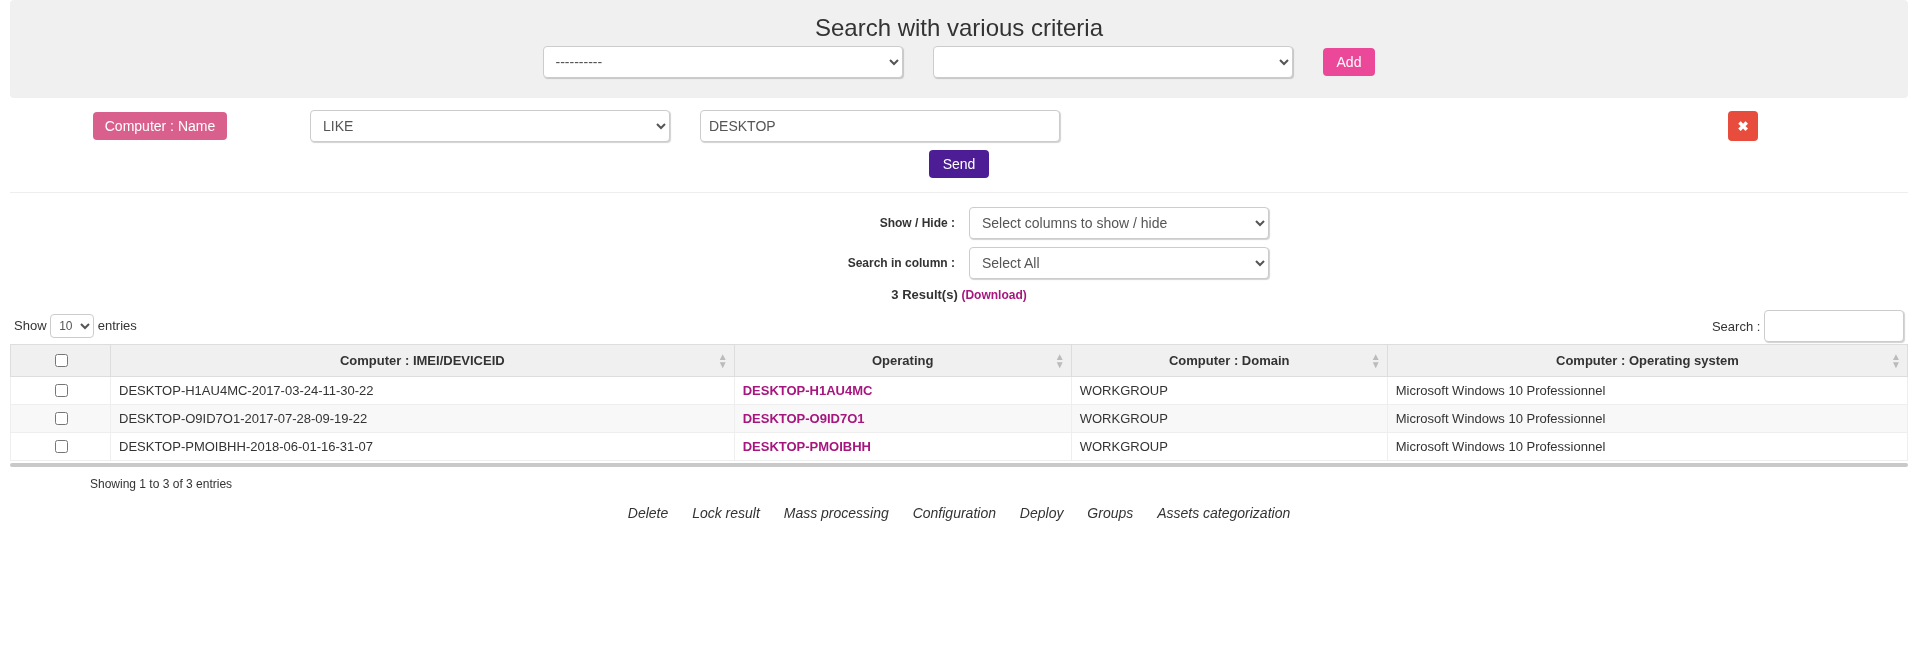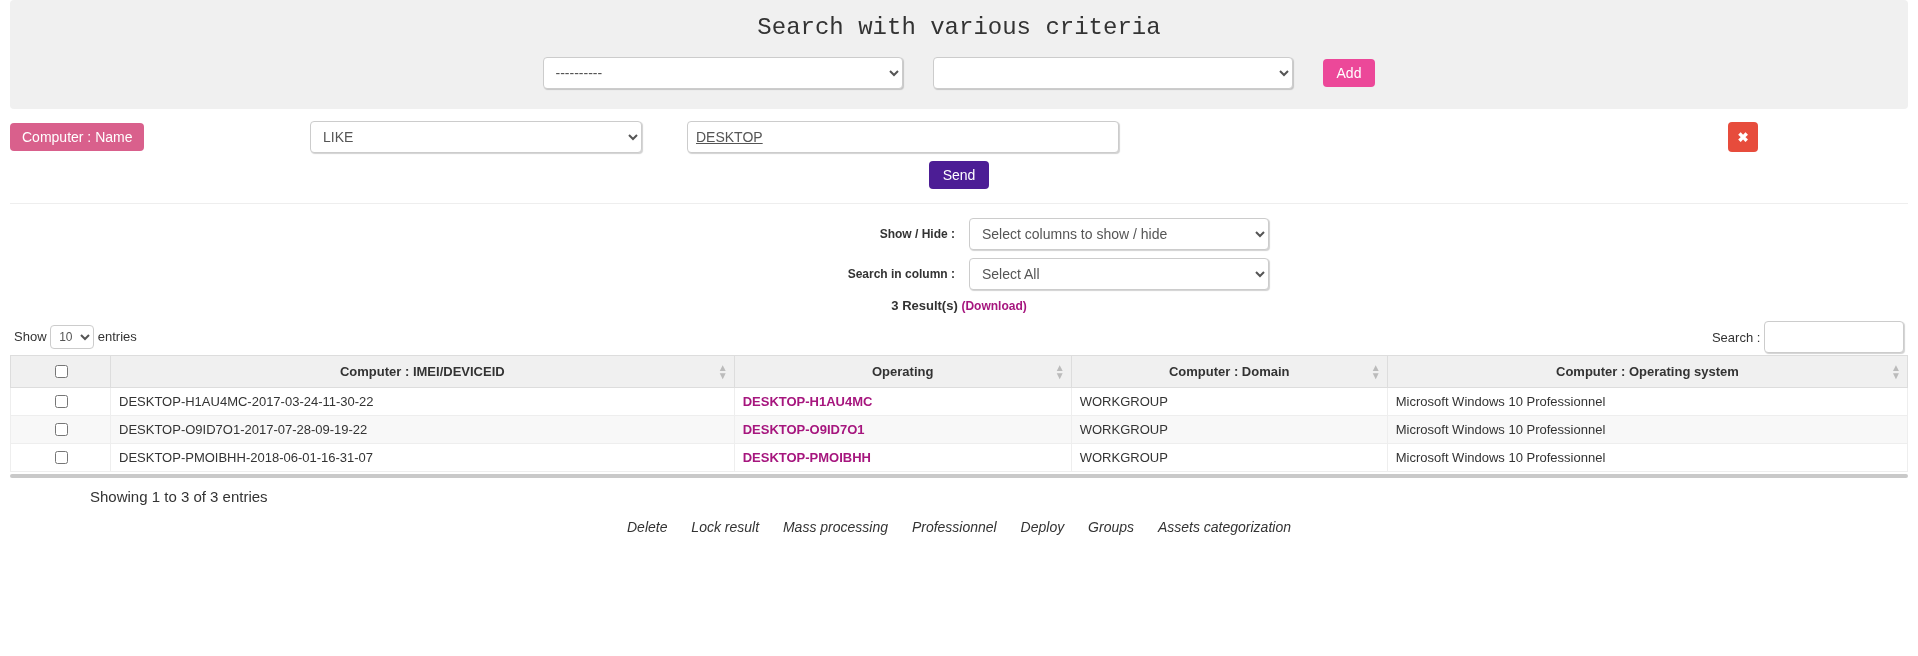--- a/index.html
+++ b/index.html
@@ -1,50 +1,50 @@
 <!DOCTYPE html>
 <html><head>
 <meta charset="utf-8">
 <style>
 * { box-sizing: border-box; }
 body { margin: 0; font-family: -apple-system, BlinkMacSystemFont, "Segoe UI", Helvetica, Arial, sans-serif; font-size: 14px; color: #333; background: #fff; padding: 0 10px 30px 10px; }
 .panel { background: #f0f0f0; border-radius: 4px; padding: 14px 20px 20px 20px; margin-bottom: 10px; }
-.title { font-size: 24px; font-weight: 400; text-align: center; margin-bottom: 16px; color: #333; font-family: Liberation Mono, monospace; }
+.title { font-size: 24px; font-weight: 400; text-align: center; margin-bottom: 4px; color: #333; }
 .row { display: flex; justify-content: center; gap: 30px; align-items: center; }
 select, input[type=text] { height: 32px; border: 1px solid #ccc; border-radius: 4px; padding: 0 8px; background: #fff; font-size: 14px; color: #555; box-shadow: 1px 1px 1px rgba(0,0,0,.18); }
 .sel-wide { width: 360px; }
 .sel-wide2 { width: 360px; }
 .btn { display: inline-flex; align-items: center; justify-content: center; border: none; border-radius: 4px; padding: 6px 14px; font-size: 14px; cursor: pointer; color: #fff; }
 .btn-add { background: #ec4899; }
 .badge-pink { background: #d9608c; border-radius: 4px; padding: 6px 12px; color: #fff; }
 .crit-row { display:flex; align-items:center; margin: 12px 0 8px 0; }
-.crit-badge-wrap { width:300px; display:flex; }
-.crit-op { width: 332px; margin-right: 45px; }
-.crit-val { width: 432px; text-decoration: underline; }
+.crit-badge-wrap { width:300px; display:flex; justify-content:center; }
+.crit-op { width: 360px; margin-right: 30px; }
+.crit-val { width: 360px; }
 .btn-del { background: #e74c3c; width: 30px; height: 30px; border-radius:4px; display:flex; align-items:center; justify-content:center; color:#fff; border:none; font-weight:bold; cursor:pointer; margin-left:auto; margin-right:150px; }
 .btn-send { background:#4c1d95; }
 .center { text-align:center; }
 hr { border:none; border-top:1px solid #eee; margin:14px 0; }
 .ctl-label { font-weight:bold; font-size:12px; text-align:right; padding-right:14px; }
 .ctl-row { display:flex; align-items:center; justify-content:center; margin:8px 0; }
 .ctl-row .ctl-label { width: 320px; }
 .ctl-sel { width: 300px; font-size:14px;}
 .results { text-align:center; margin:8px 0; font-size:13px;font-weight:bold; }
 .results a { color:#a6167e; font-size:12px; text-decoration:none; }
 .top-bar { display:flex; align-items:center; justify-content:space-between; margin:6px 0 2px 0; padding:0 4px; font-size:13px; }
 .top-bar select { height:24px; font-size:12px; padding:0 4px; box-shadow:none; }
 .search-box { height:22px; width:140px; border:1px solid #ccc; border-radius:3px; }
 table { width:100%; border-collapse:collapse; font-size:13px; }
 thead th { background:#f0f0f0; border:1px solid #ddd; padding:6px 8px; font-weight:bold; position:relative; }
 tbody td { border:1px solid #eee; padding:4px 8px; }
 tbody tr:nth-child(even) { background:#f8f8f8; }
 .comp-link { color:#a6167e; font-weight:bold; }
 .chk-col { width:100px; text-align:center; }
 .sort-ico { position:absolute; right:6px; top:50%; transform:translateY(-50%); color:#bbb; font-size:10px; line-height:8px; }
-.footer-line { margin:10px 0 14px 80px; font-size:15px; }
+.footer-line { margin:10px 0 14px 80px; font-size:12px; }
 .actions { text-align:center; font-size:14px; color:#333; }
 .actions a { color:#333; text-decoration:none; margin:0 10px;font-style:italic; }
 .hscroll { height:4px; background:#c9c9c9; border-radius:2px; margin-top:2px; }
 </style>
 </head>
 <body>
 
 <div class="panel">
   <div class="title">Search with various criteria</div>
   <div class="row">
@@ -142,17 +142,17 @@
     </tbody>
 </table>
 <div class="hscroll"></div>
 
 <div class="footer-line">Showing 1 to 3 of 3 entries</div>
 
 <div class="actions">
   <a href="#">Delete</a>
   <a href="#">Lock result</a>
   <a href="#">Mass processing</a>
-  <a href="#">Professionnel</a>
+  <a href="#">Configuration</a>
   <a href="#">Deploy</a>
   <a href="#">Groups</a>
   <a href="#">Assets categorization</a>
 </div>
 
 </body></html>

